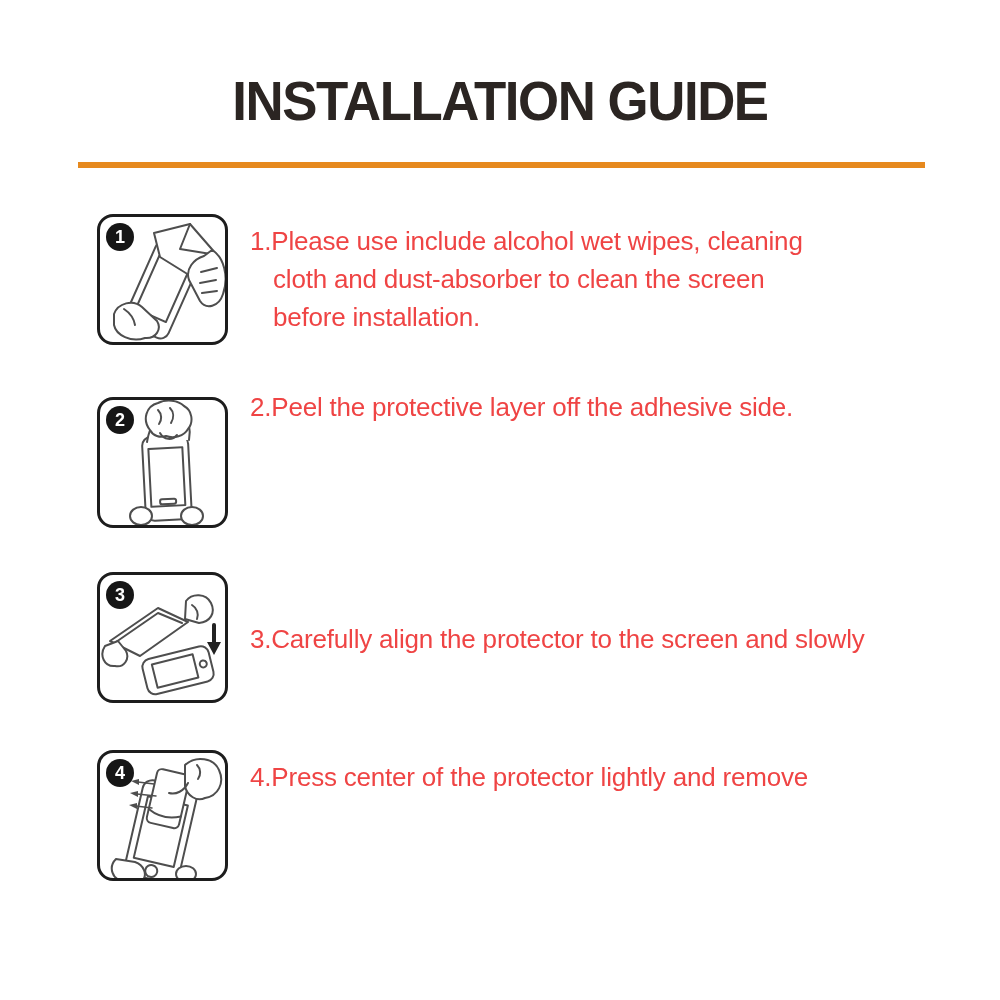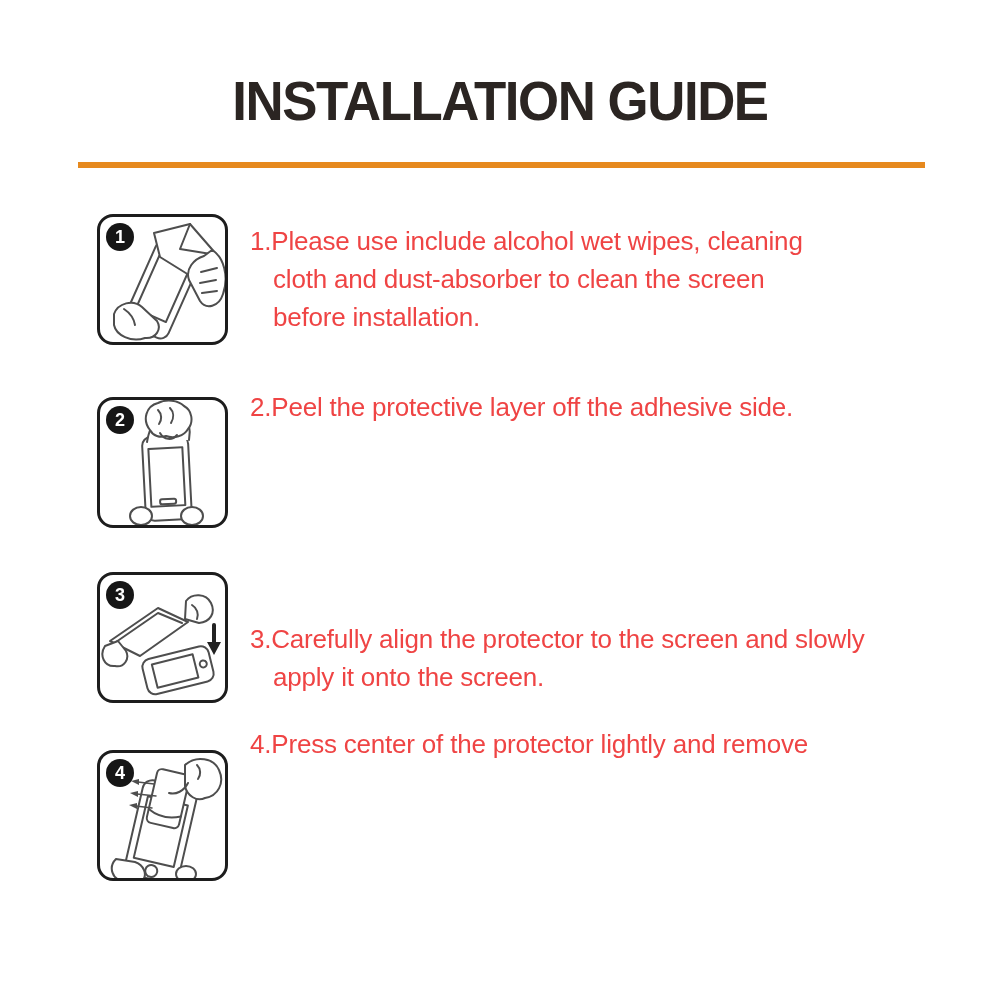--- a/index.html
+++ b/index.html
@@ -37,21 +37,21 @@
   .line{line-height:38px;white-space:nowrap;}
   .cont{padding-left:23px;}
   .t4 .line{line-height:50px;}
   .f1{top:214px;}
   .f2{top:397px;}
   .f3{top:572px;}
   .f4{top:750px;}
   .t1{top:222px;}
   .t2{top:388px;}
   .t3{top:574px;margin-top:46px;}
-  .t4{top:719px;}
+  .t4{top:752px;}
 </style>
 </head>
 <body>
 
 <div class="page">
 
   <h1 class="title">INSTALLATION GUIDE</h1>
   <div class="divider" style="background: rgb(230, 137, 30);"></div>
 
   <div class="figure f1">
@@ -110,21 +110,20 @@
       <path d="M86 26 C92 18 106 18 111 28 C116 38 110 47 99 48 L85 44 Z" fill="#fff"></path>
       <path d="M92 30 C97 33 99 39 97 44"></path>
       <g stroke="#222222">
         <line x1="114" y1="50" x2="114" y2="68" stroke-width="4"></line>
         <polygon points="107,67 121,67 114,80" fill="#222222" stroke="none"></polygon>
       </g>
     </svg>
   </div>
   <div class="step-text t3">
     <div class="line">3.Carefully align the protector to the screen and slowly</div>
-    <div class="line cont">apply it onto the screen.</div>
   </div>
 
   <div class="figure f4">
     <div class="badge">4</div>
     <svg viewBox="0 0 125 125" fill="none" stroke="#4e4e4e" stroke-width="2" stroke-linecap="round" stroke-linejoin="round">
       <g transform="rotate(13 60 80)">
         <rect x="33" y="30" width="55" height="97" rx="10" fill="#fff"></rect>
         <rect x="40" y="47" width="41" height="63" fill="#fff"></rect>
         <circle cx="60" cy="119" r="6"></circle>
         <line x1="52" y1="38" x2="70" y2="38"></line>

